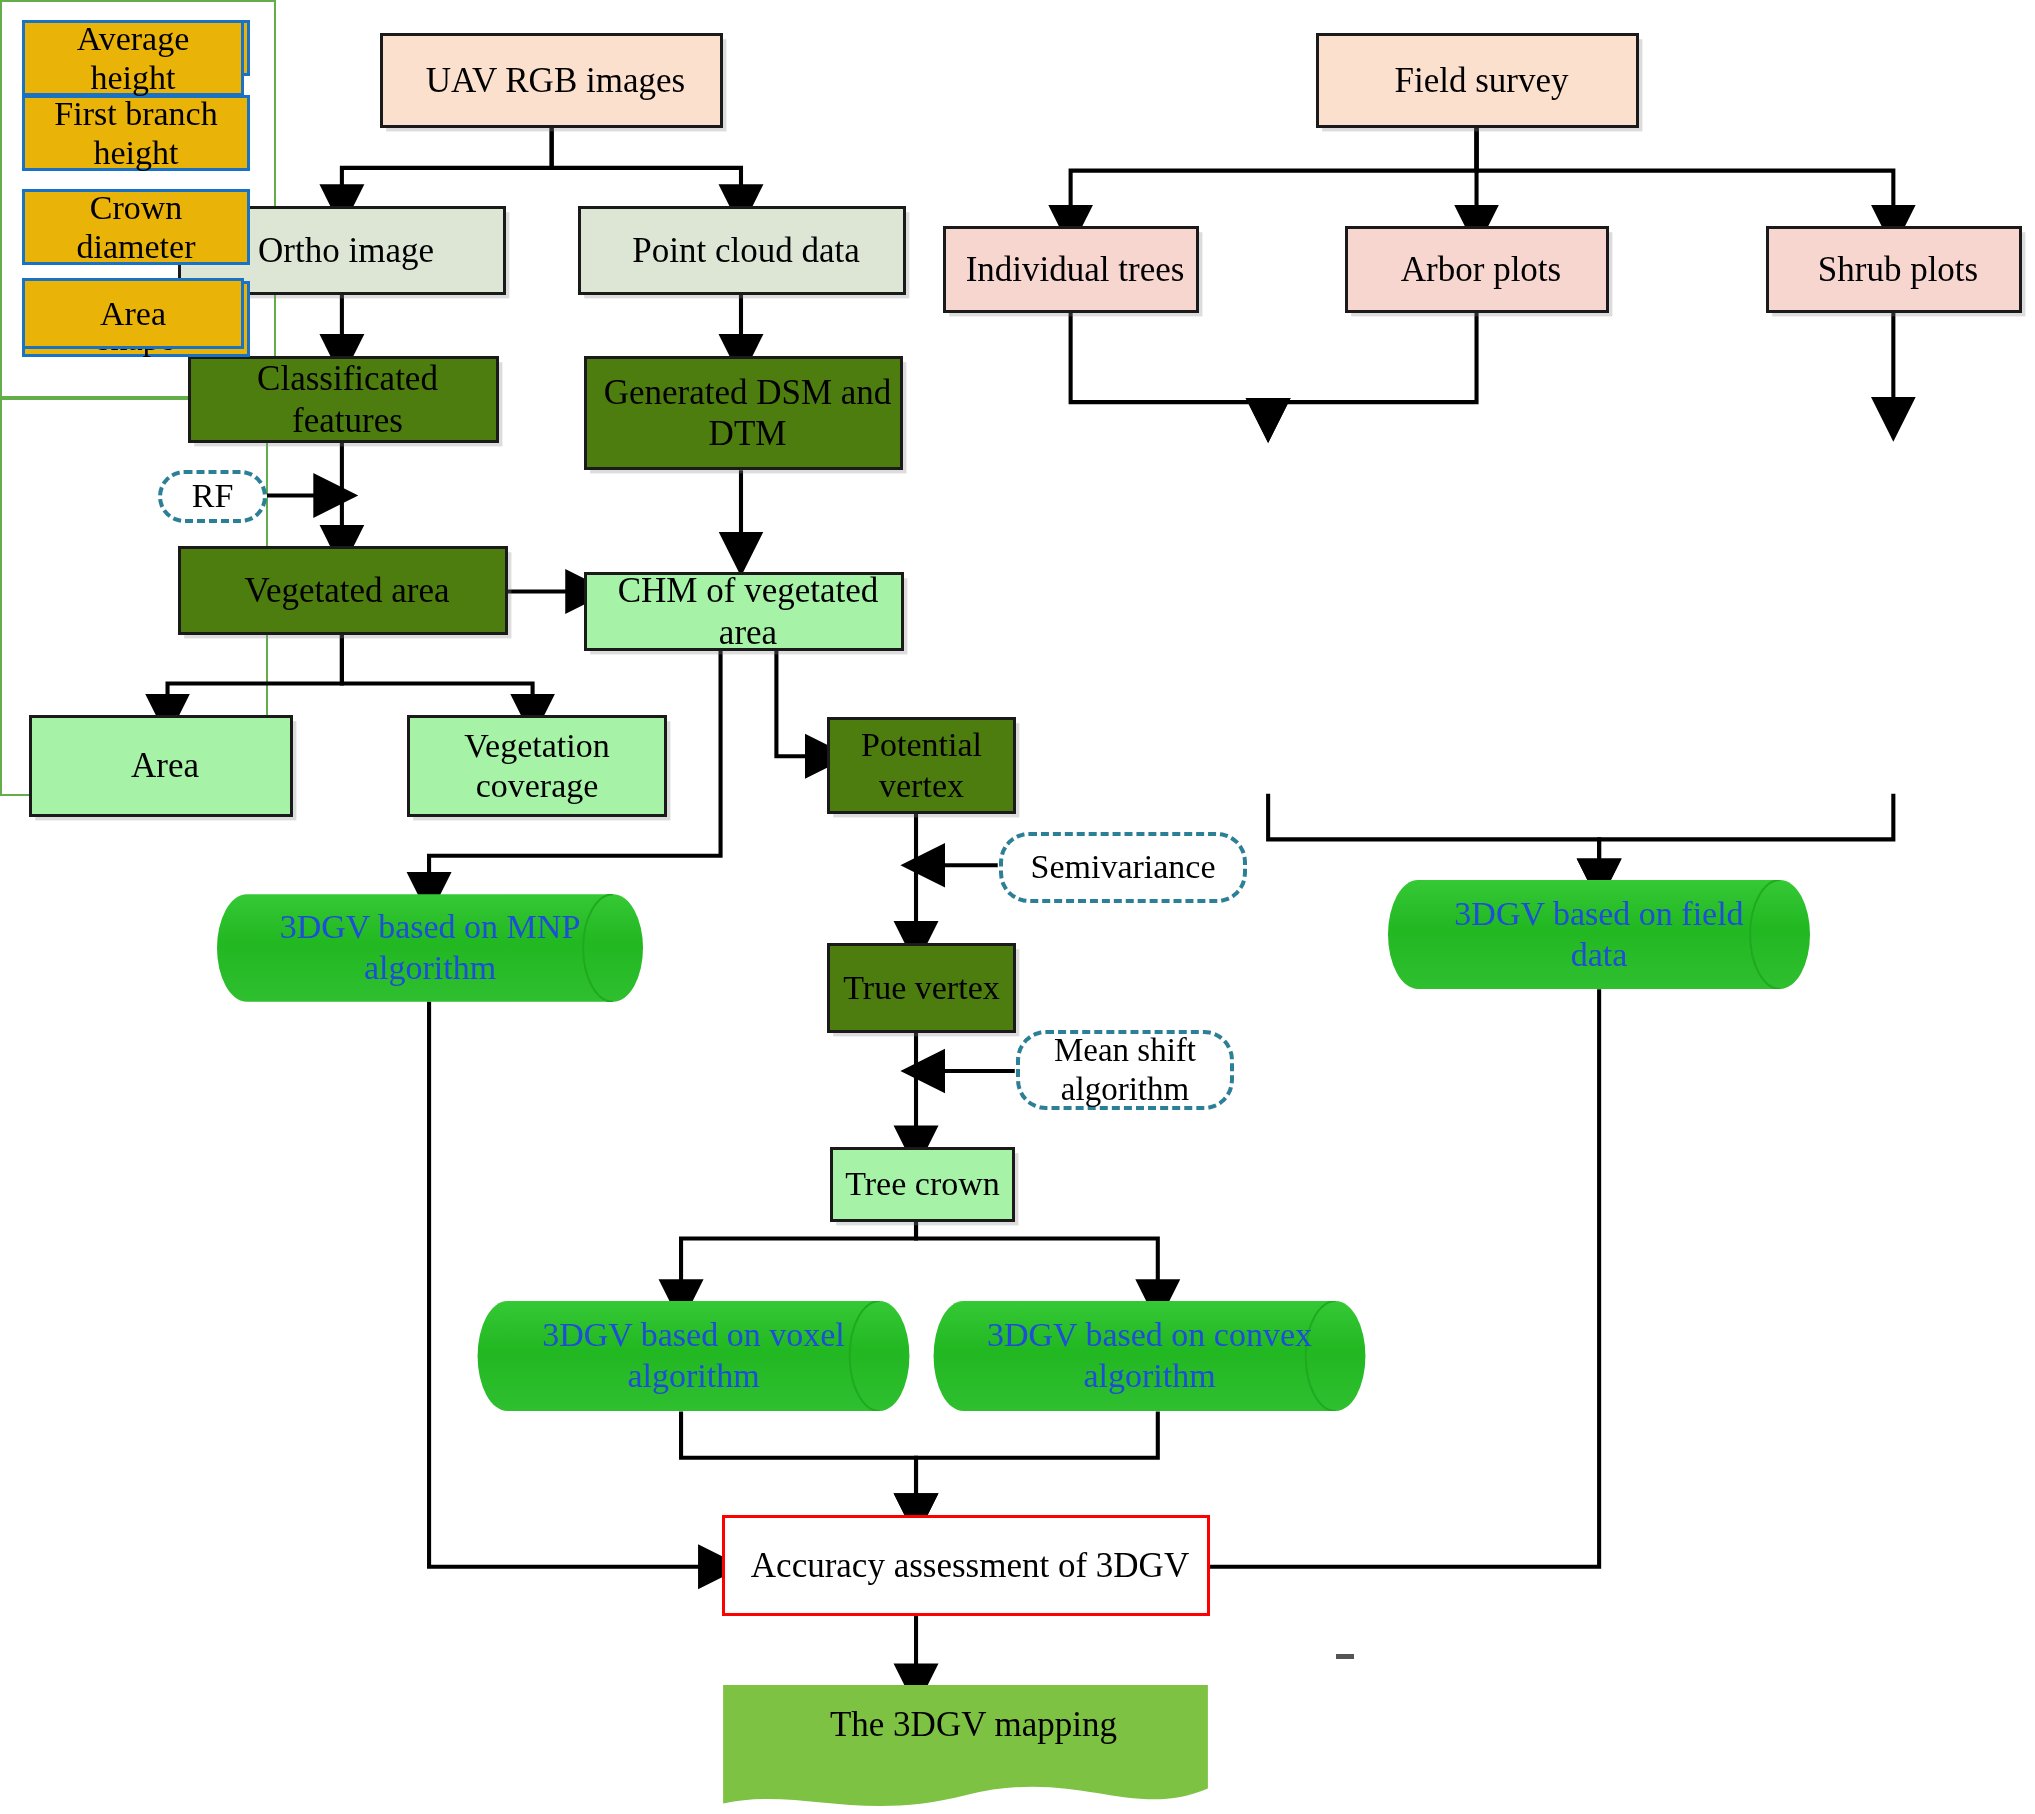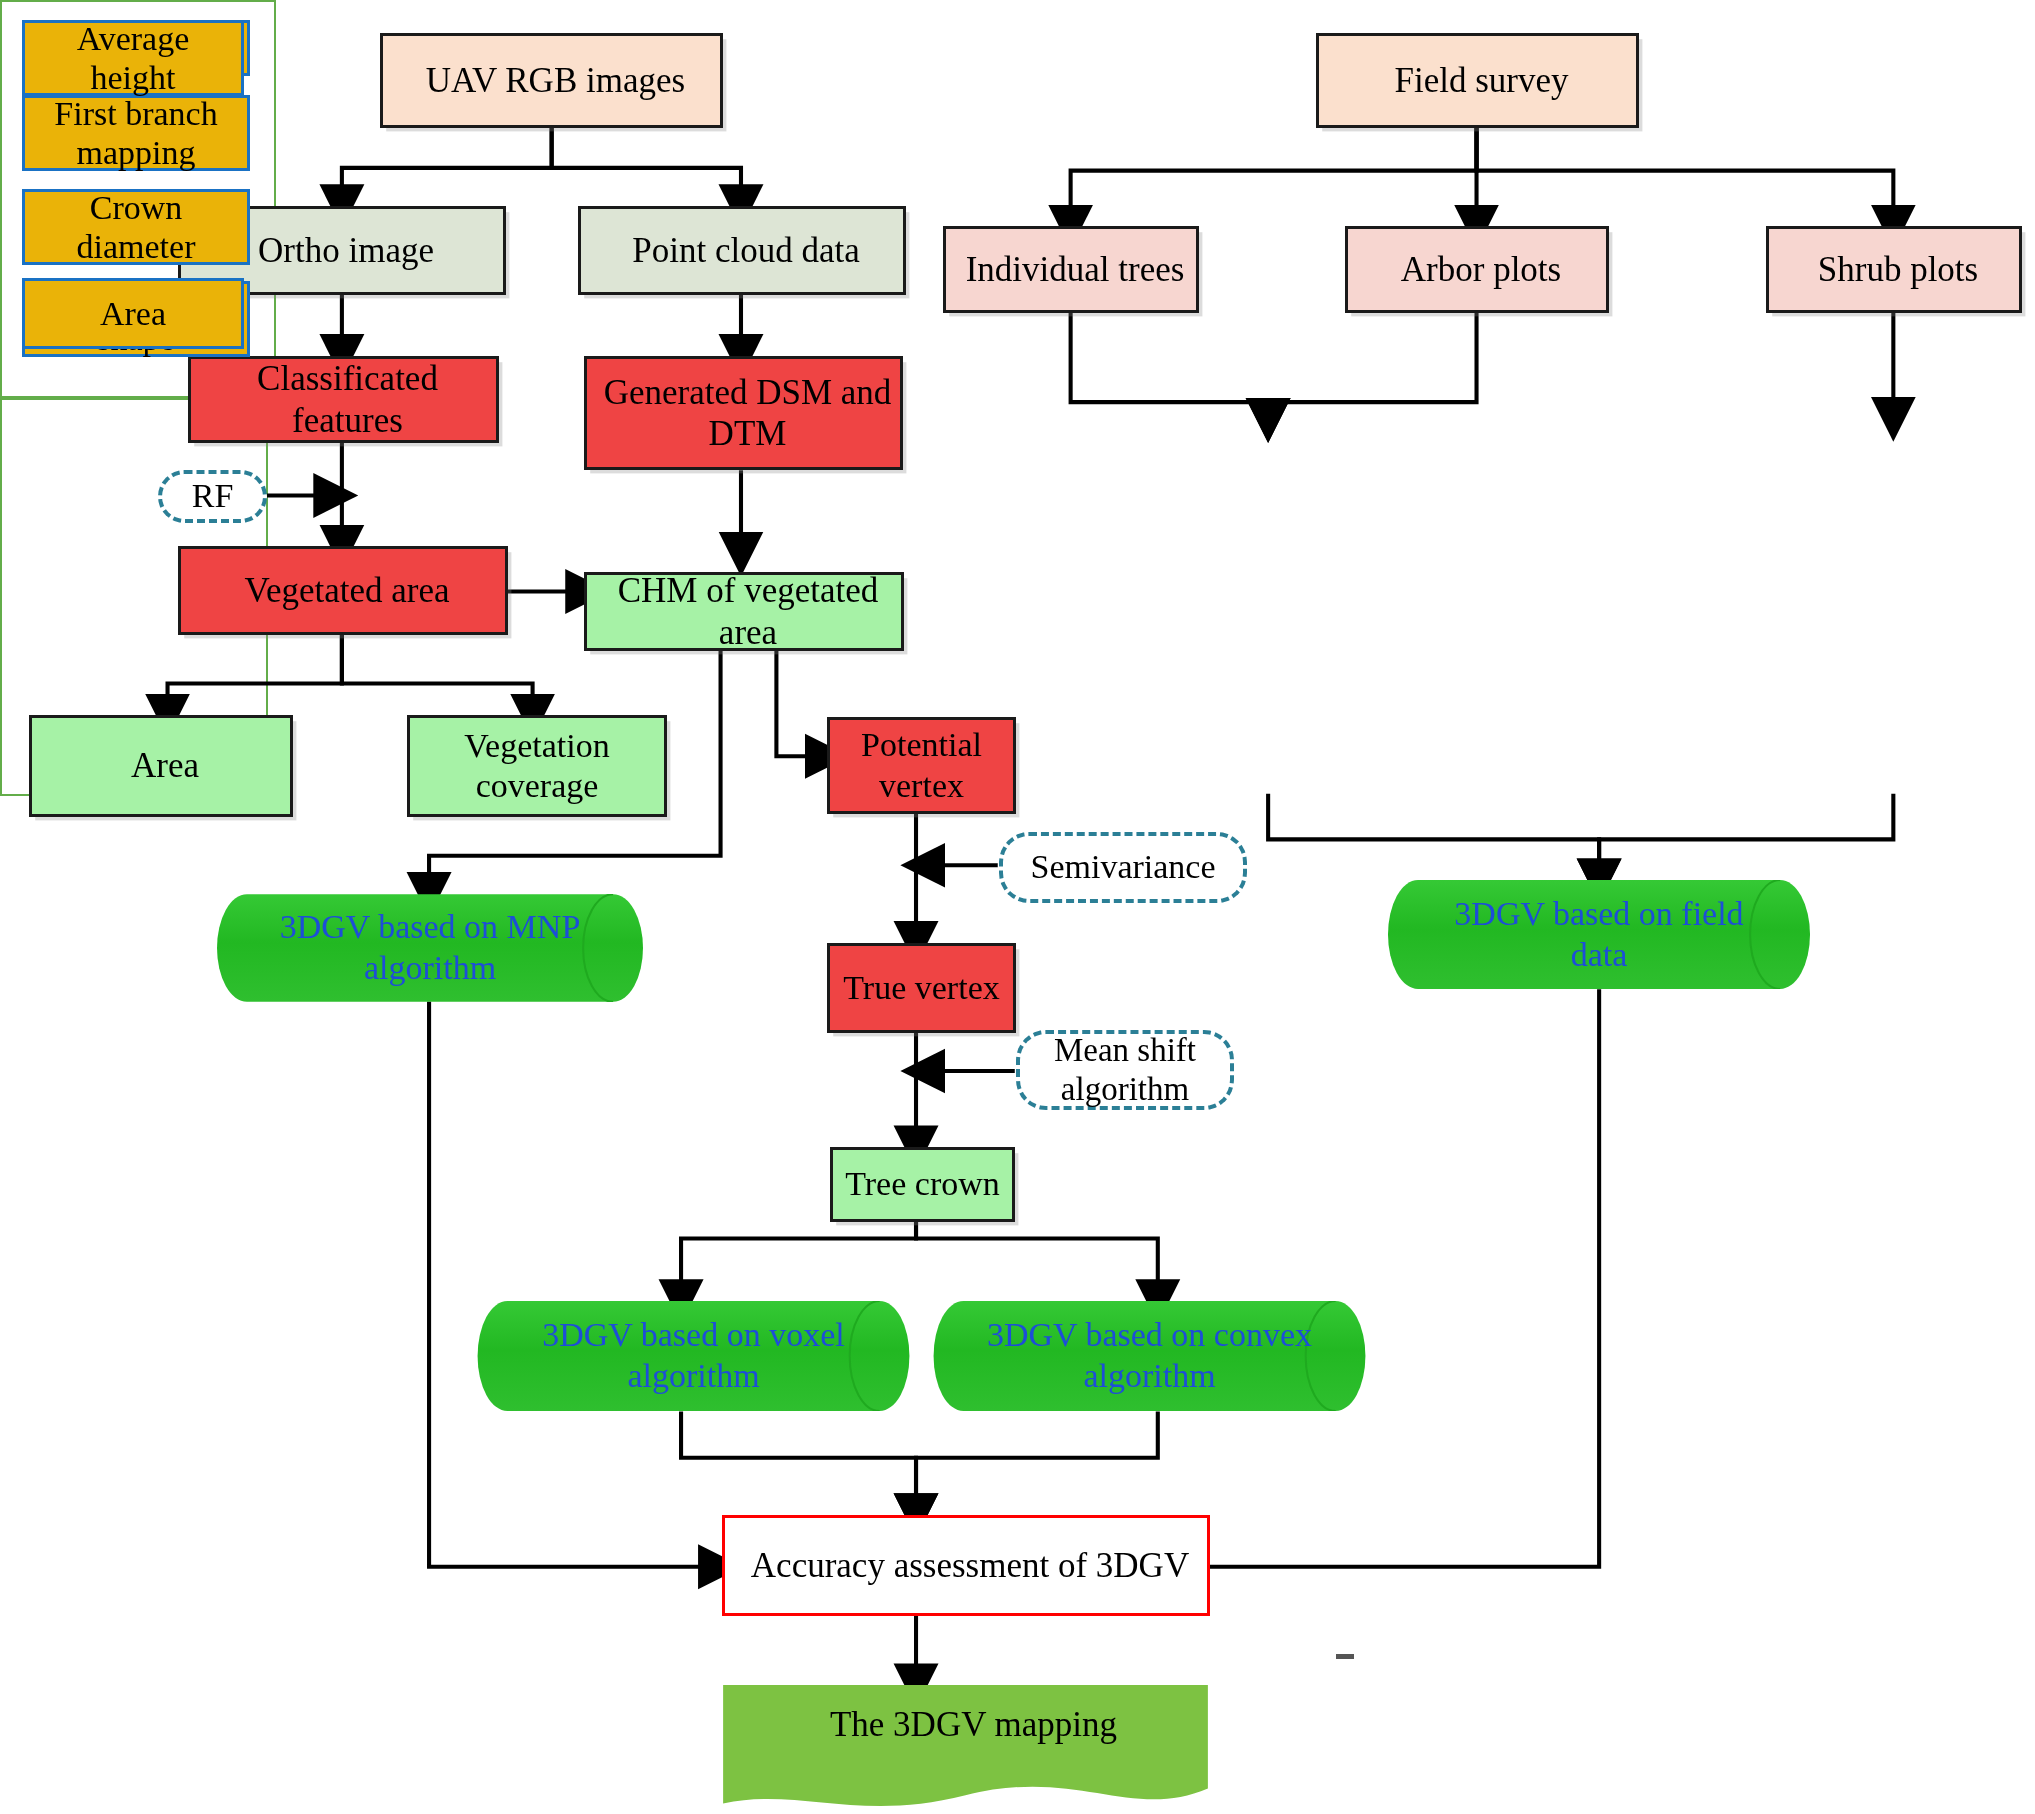--- a/index.html
+++ b/index.html
@@ -35,21 +35,21 @@
     z-index: 3;
   }
   
   .rect {
     border: 3.4px solid #1a1a1a;
     box-shadow: 4.8px 4.8px 0 -1.4px rgba(140,140,140,0.30);
   }
   .peach  { background: #fbe0cd; }
   .pinkish{ background: #f7d6d0; }
   .sage   { background: #dde5d5; }
-  .teal   { background: #ef4444; }
+  .teal   { background: #4d7c0f; }
   .mint   { background: #a6f2a6; }
 
   .redbox {
     background: #ffffff;
     border: 3.4px solid #ff0000;
   }
 
   
   .dashed {
     background: #ffffff;
@@ -269,21 +269,21 @@
 
   <div class="node rect mint f50" style="left:830px; top:1147px; width:185px; height:75px;">
     <span>Tree crown</span>
   </div>
 
   <div class="groupbox" style="left:1133px; top:401px; width:272px; height:394px;">
     <div class="subbox f50" style="left:22px; top:20.4px; width:228px; height:56px;">
       <span>Canopy height</span>
     </div>
     <div class="subbox f50" style="left:22px; top:95px; width:228px; height:76px;">
-      <span style="display:block;width:86%;">First branch mapping</span>
+      <span style="display:block;width:86%;">First branch height</span>
     </div>
     <div class="subbox f50" style="left:22px; top:189px; width:228px; height:76px;">
       <span style="display:block;width:80%;">Crown diameter</span>
     </div>
     <div class="subbox f50" style="left:22px; top:281px; width:228px; height:76px;">
       <span style="display:block;width:66%;">Crown shape</span>
     </div>
   </div>
 
   <div class="groupbox" style="left:1757px; top:401px; width:264px; height:394px;">

